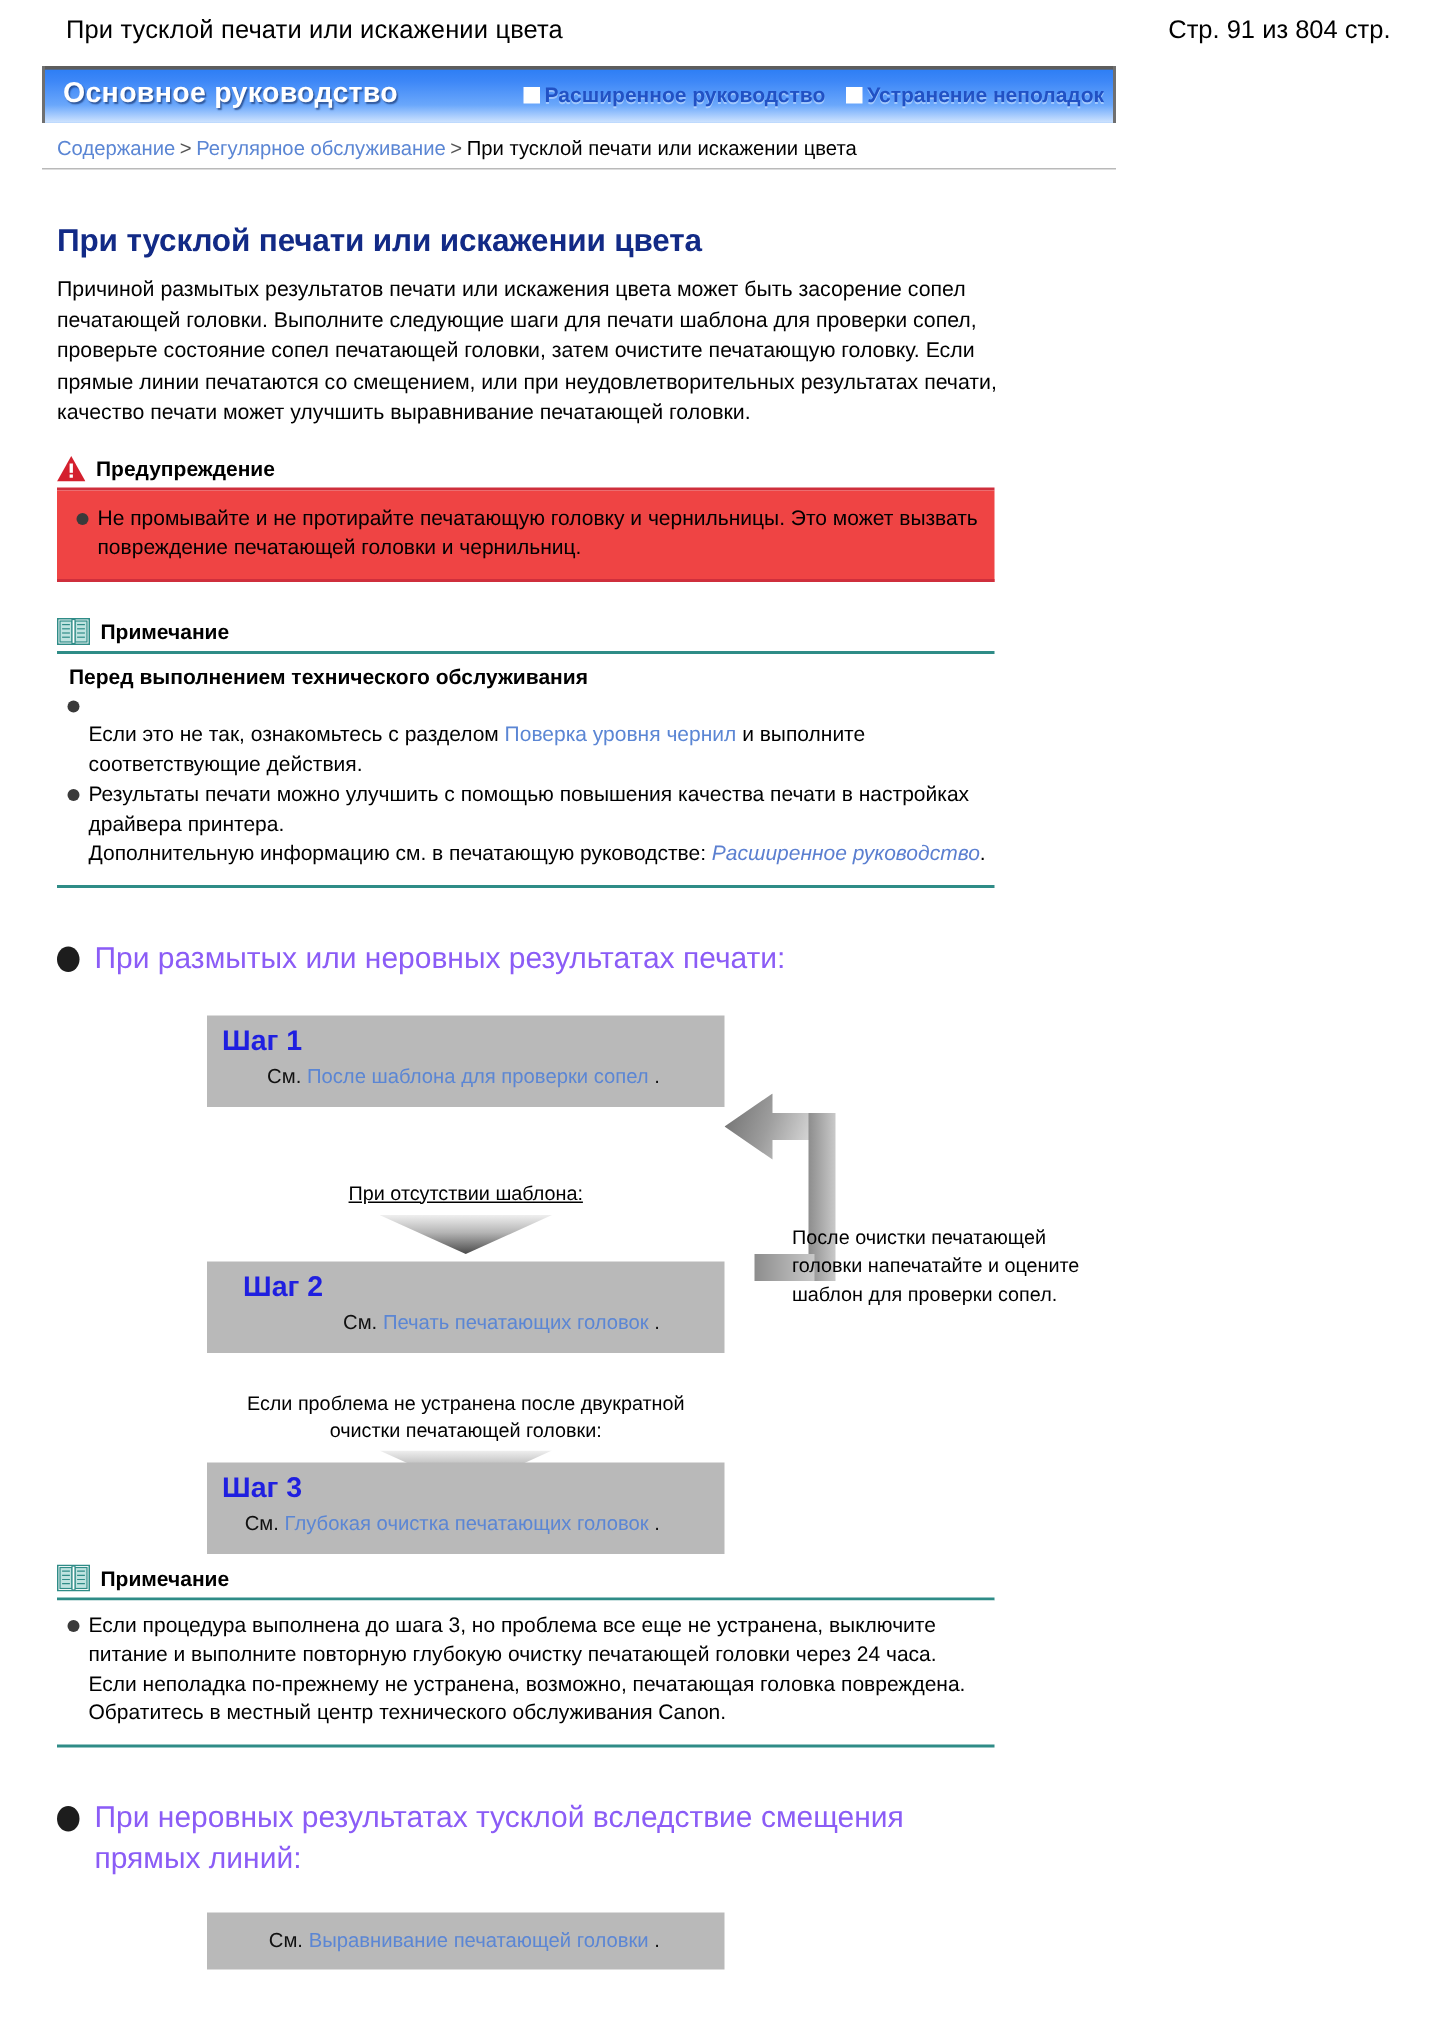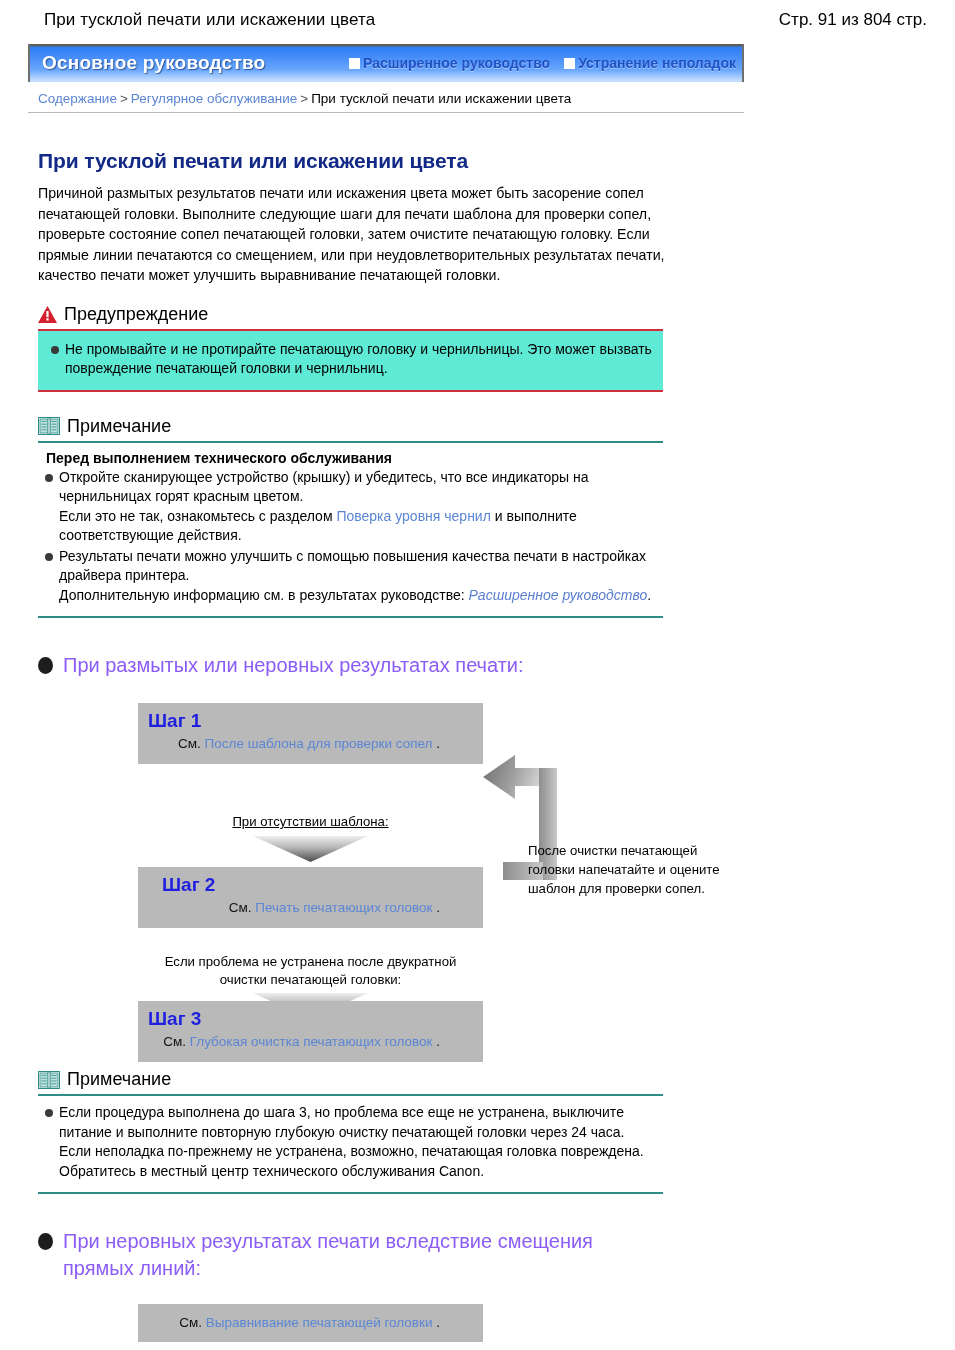--- a/index.html
+++ b/index.html
@@ -136,28 +136,28 @@
   
   .callout {
     margin-left: 10px;
     margin-top: 18px;
     width: 625px;
   }
   .callout-head {
     display: flex;
     align-items: center;
     gap: 7px;
-    font-size: 18px;
-    font-weight: normal;
+    font-size: 14px;
+    font-weight: bold;
     color: #000;
     padding-bottom: 4px;
   }
   .callout.caution .callout-head { border-bottom: 2px solid #cf2f3c; }
   .callout.caution .callout-body {
-    background: #5eead4;
+    background: #ef4444;
     border-bottom: 2px solid #cf2f3c;
     padding: 9px 10px 10px 10px;
   }
   .callout.note .callout-head { border-bottom: 2px solid #2f8c87; }
   .callout.note .callout-body {
     background: #ffffff;
     border-bottom: 2px solid #2f8c87;
     padding: 7px 4px 10px 4px;
   }
 
@@ -347,28 +347,28 @@
           <line x1="13.4" y1="12.8" x2="18.6" y2="12.8" stroke="#2f8c87" stroke-width="0.8"></line>
           <rect x="10" y="1" width="2" height="16" fill="#ffffff" stroke="#2f8c87" stroke-width="0.8"></rect>
         </svg>
       </span>
       <span>Примечание</span>
     </div>
     <div class="callout-body">
       <div class="sub-head">Перед выполнением технического обслуживания</div>
       <ul class="bul">
         <li>
-          <span>Откройте сканирующее устройство (крышку) и убедитесь, что все индикаторы на чернильницах горят красным цветом.</span><br>
+          <br>
           <span>Если это не так, ознакомьтесь с разделом</span>
           <a class="inline-link">Поверка уровня чернил</a>
           <span>и выполните соответствующие действия.</span>
         </li>
         <li>
           <span>Результаты печати можно улучшить с помощью повышения качества печати в настройках драйвера принтера.</span><br>
-          <span>Дополнительную информацию см. в результатах руководстве:</span>
+          <span>Дополнительную информацию см. в печатающую руководстве:</span>
           <a class="inline-link-italic">Расширенное руководство</a><span>.</span>
         </li>
       </ul>
     </div>
   </div>
 
   <div class="section-head">
     <span class="big-dot"></span>
     <span>При размытых или неровных результатах печати:</span>
   </div>
@@ -480,21 +480,21 @@
     <div class="callout-body">
       <ul class="bul">
         <li>Если процедура выполнена до шага 3, но проблема все еще не устранена, выключите питание и выполните повторную глубокую очистку печатающей головки через 24 часа. Если неполадка по-прежнему не устранена, возможно, печатающая головка повреждена. Обратитесь в местный центр технического обслуживания Canon.</li>
       </ul>
     </div>
   </div>
 
   <div class="section-head">
     <span class="big-dot"></span>
     <span>
-      <span>При неровных результатах печати вследствие смещения</span><br>
+      <span>При неровных результатах тусклой вследствие смещения</span><br>
       <span>прямых линий:</span>
     </span>
   </div>
 
   <div class="align-box">
     <div class="step-line">
       <span>См.</span>
       <a class="inline-link">Выравнивание печатающей головки</a>
       <span>.</span>
     </div>

